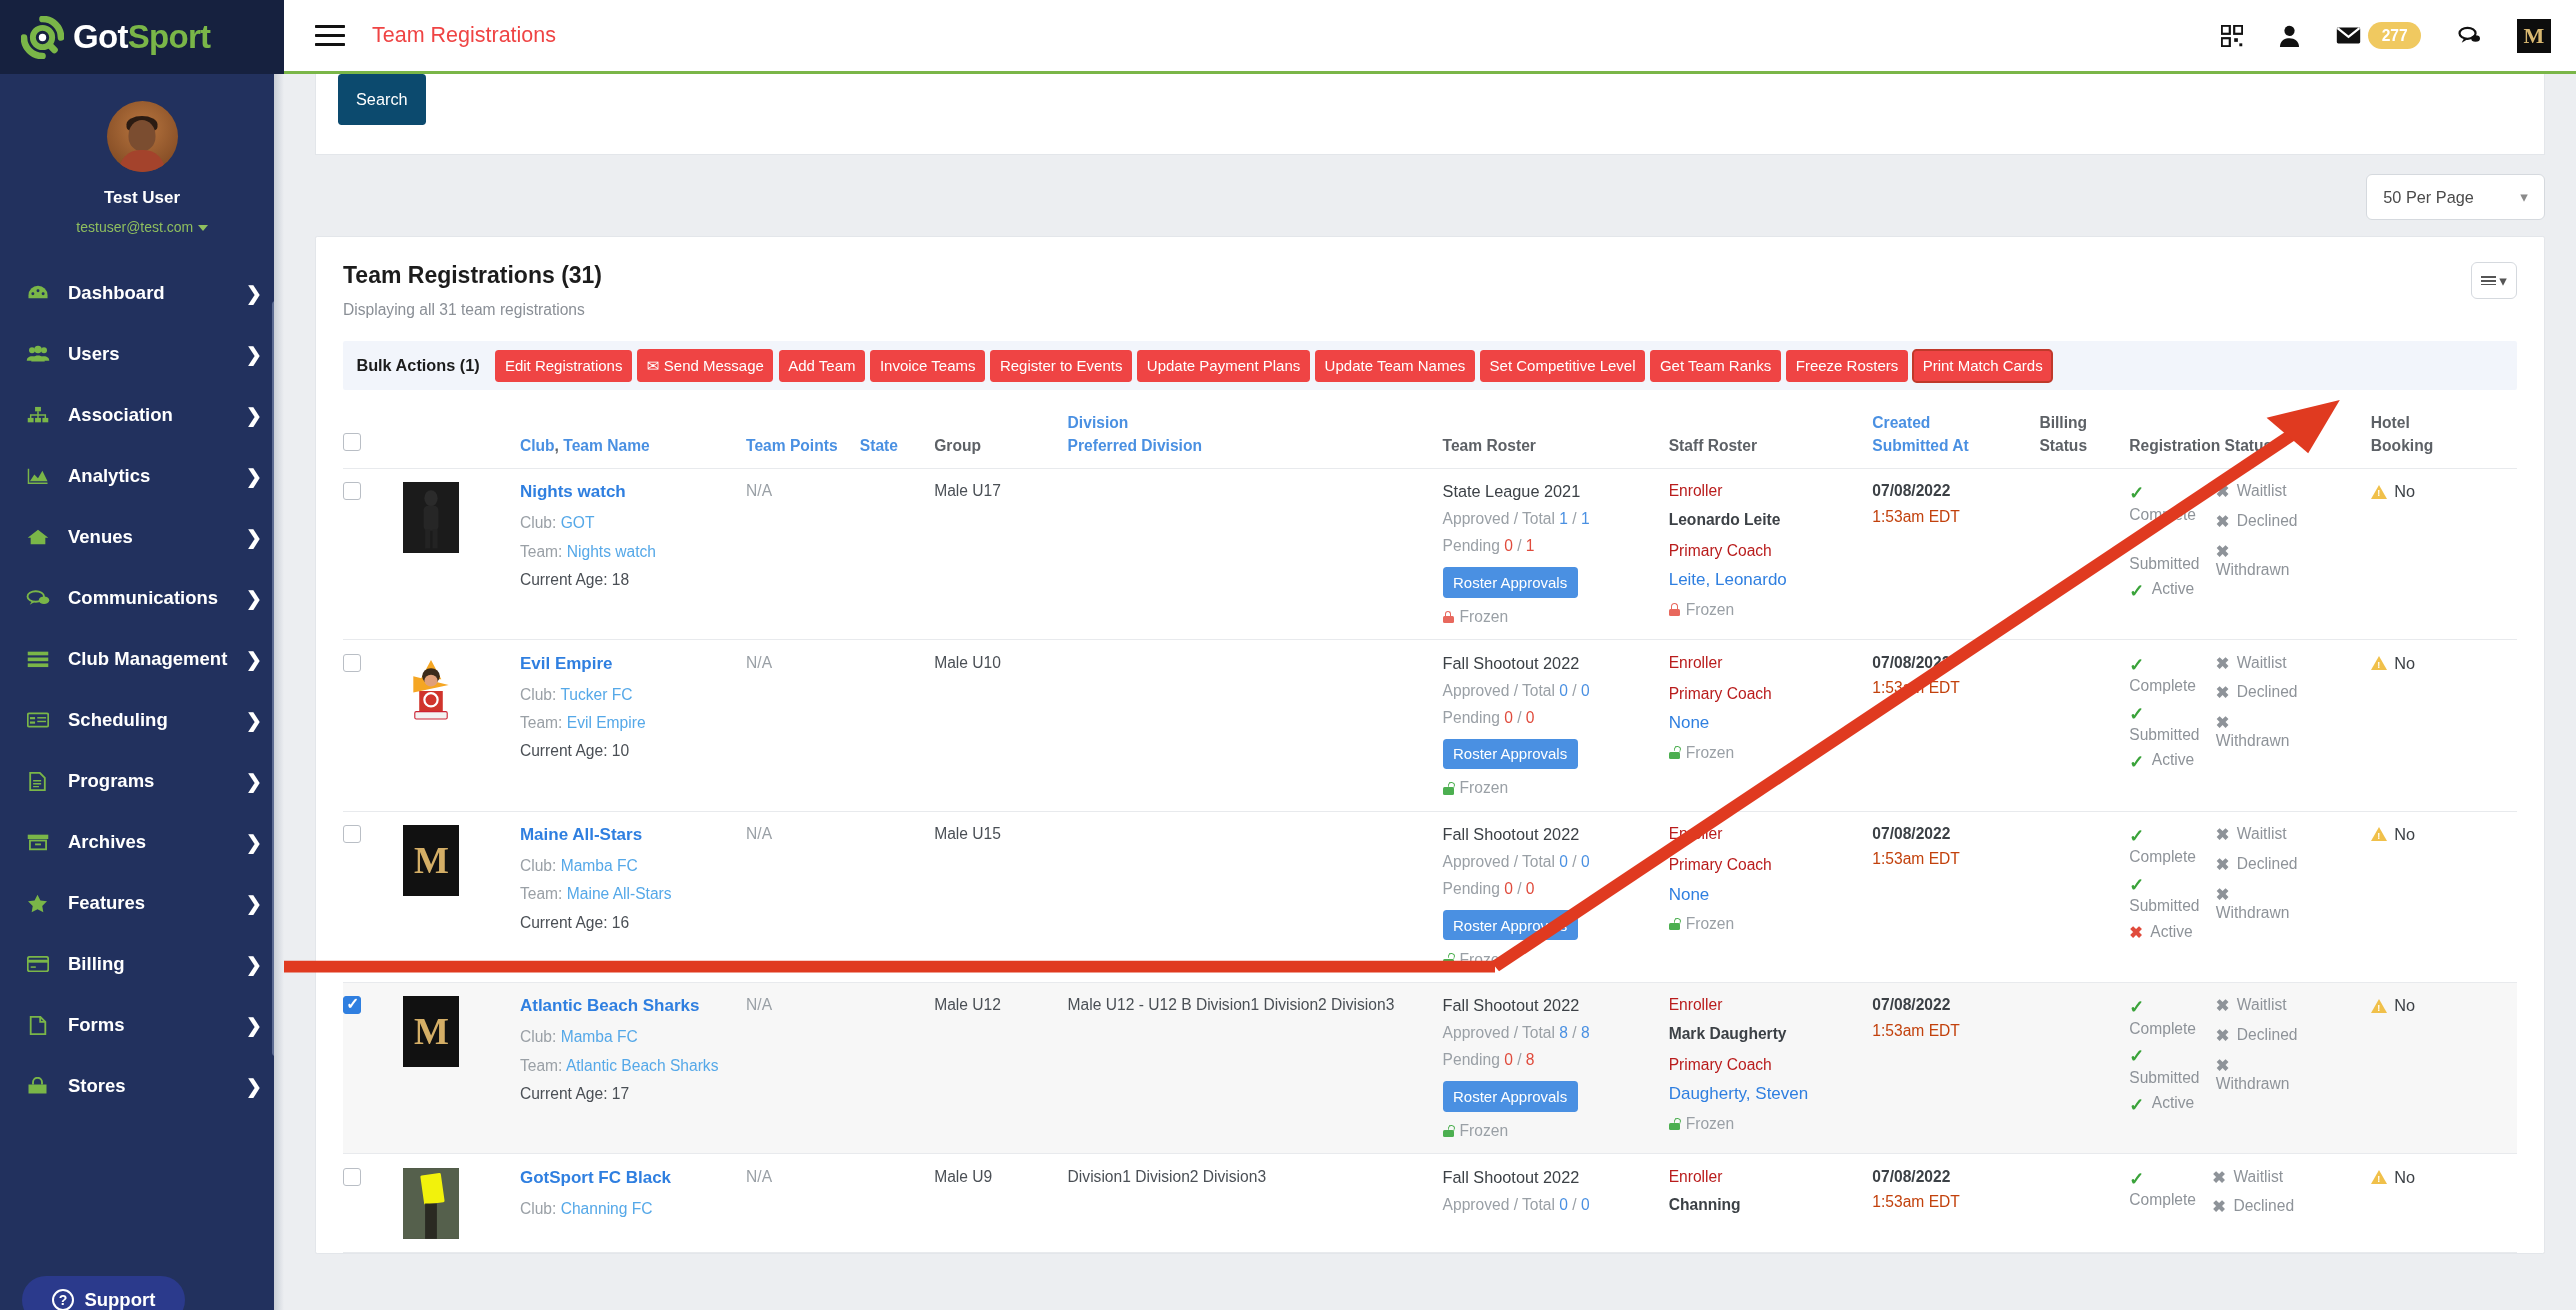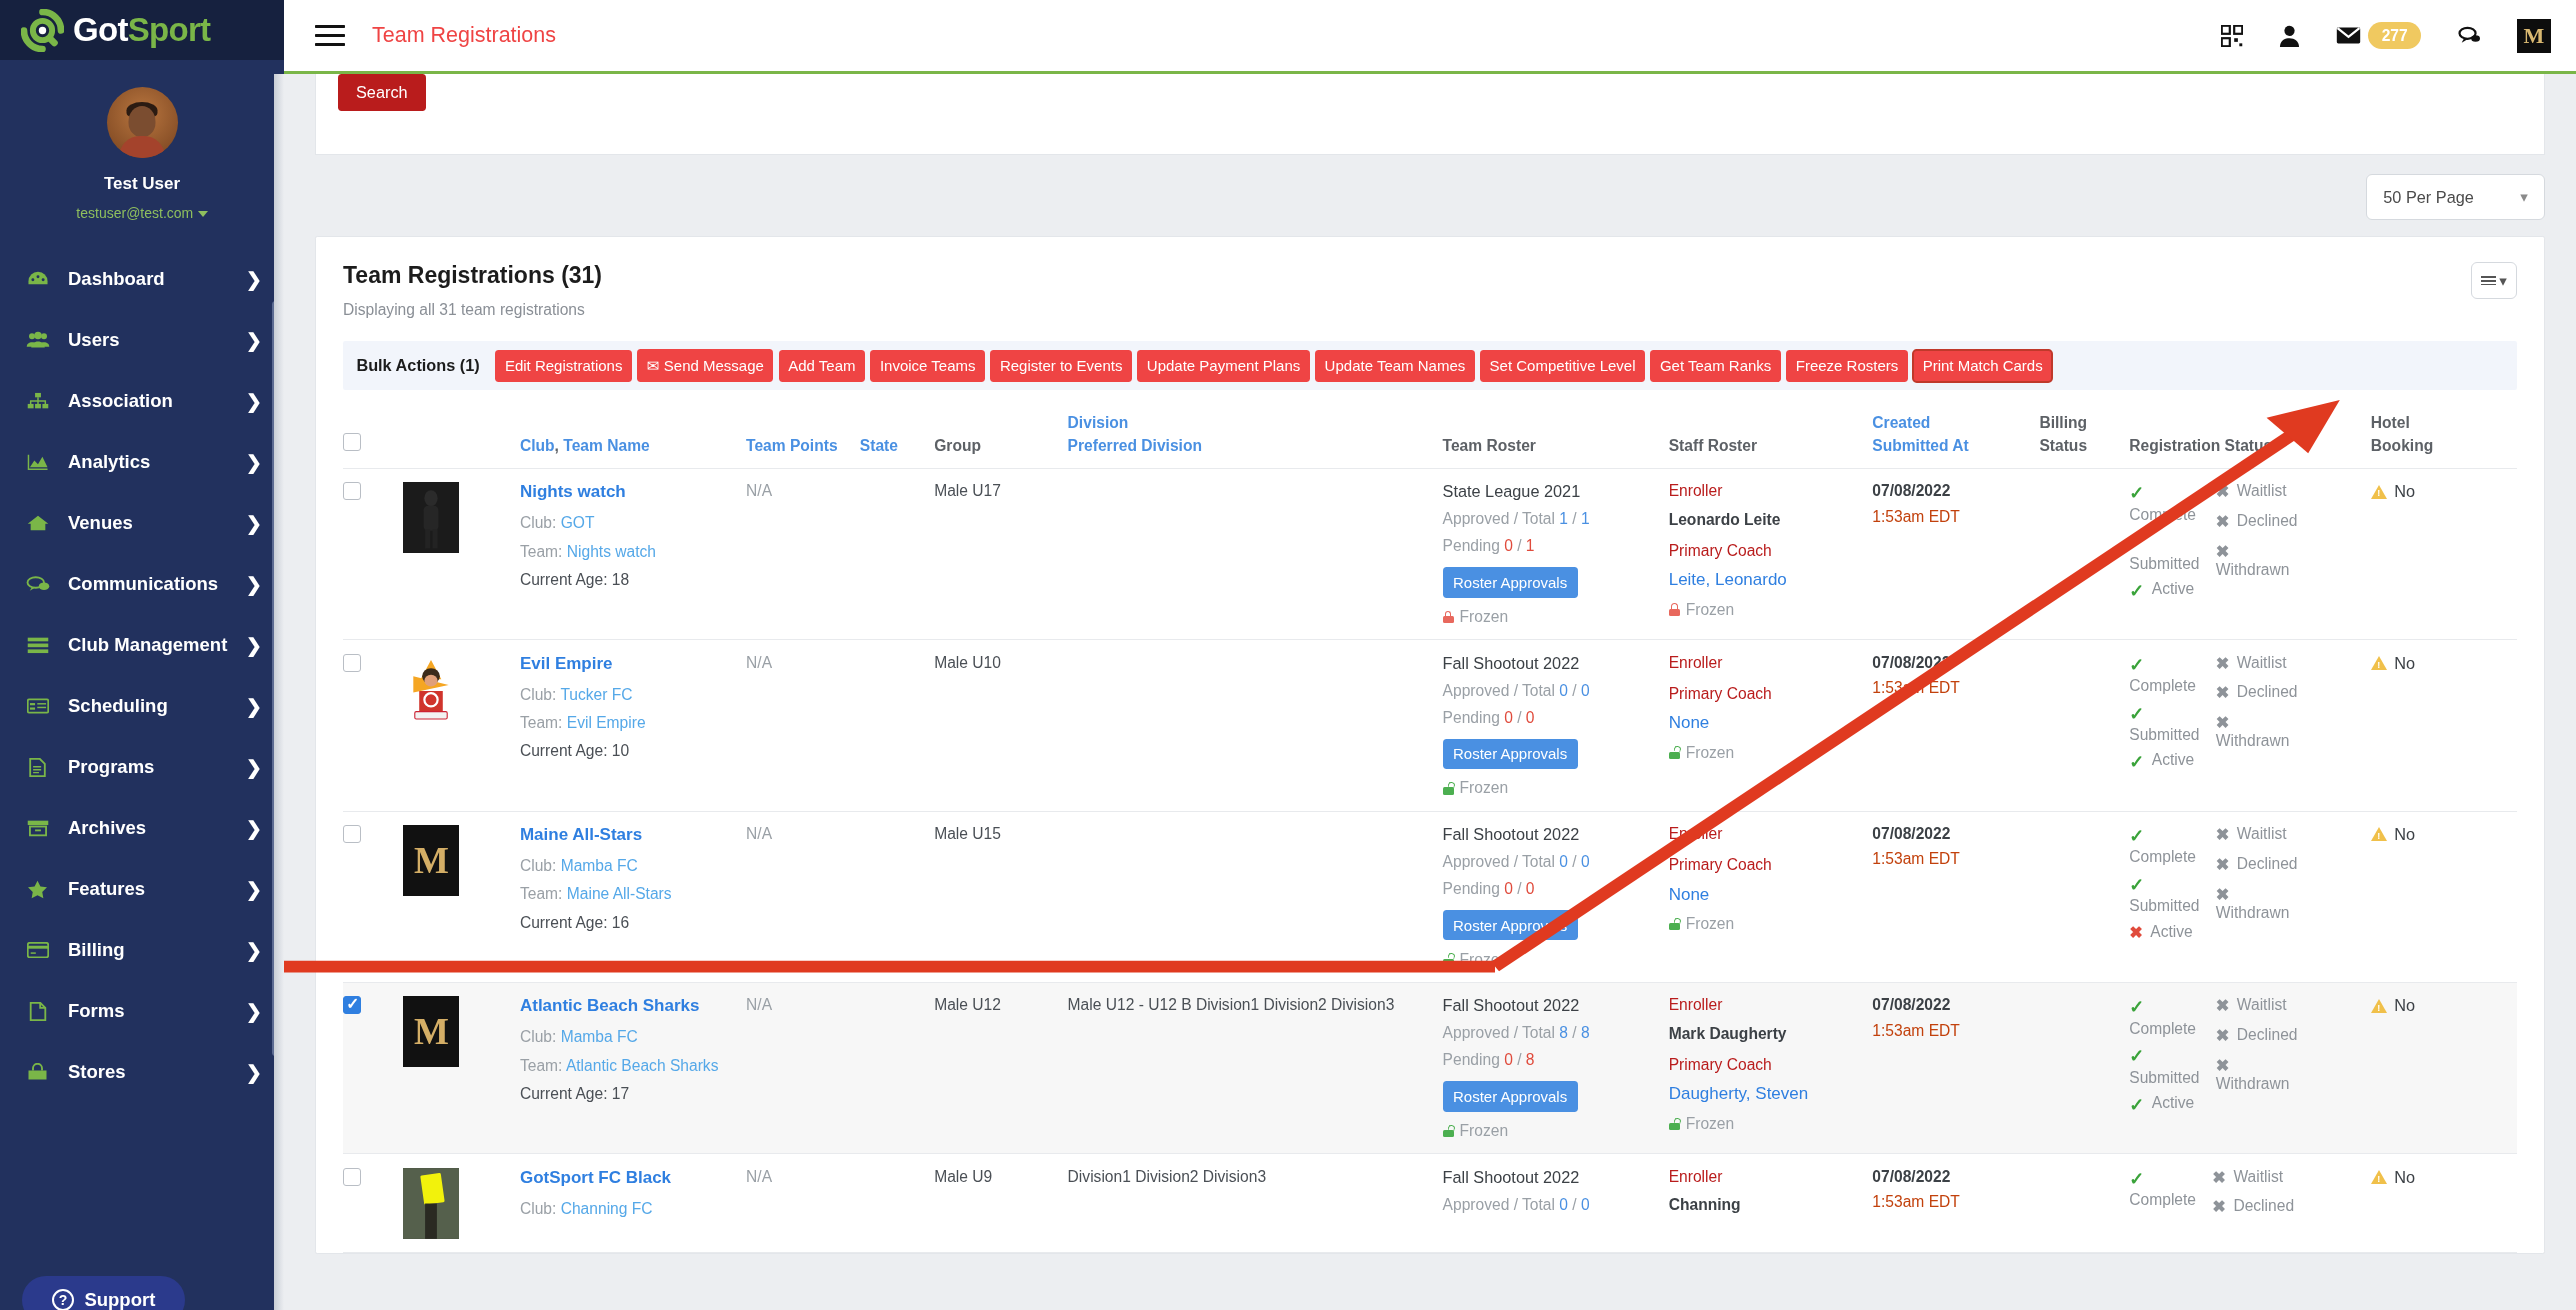--- a/index.html
+++ b/index.html
@@ -13,21 +13,21 @@
 
   
   .sidebar {
     width: 284px; flex: 0 0 284px;
     background: #22315e;
     color: #fff;
     position: relative;
     overflow: hidden;
   }
   .brand {
-    height: 60px;
+    height: 74px;
     background: #16213f;
     display: flex; align-items: center;
     padding-left: 21px;
     gap: 9px;
   }
   .brand-logo { width: 43px; height: 43px; flex: 0 0 43px; position: relative; }
   .brand-text { font-size: 33px; font-weight: bold; letter-spacing: -0.7px; }
   .brand-text .got { color: #ffffff; }
   .brand-text .sport { color: #7ab648; }
 
@@ -117,22 +117,22 @@
   }
 
   
   .content { height: 1234px; overflow: hidden; position: relative; }
 
   .search-strip {
     background: #fff; margin: 0 31px; border:0.7px solid #e3e6ea; border-top:none;
     padding: 0 22px 33px; height: 81px;
   }
   .btn-blue {
-    background: #b91c1c; color: #fff; border: none; border-radius: 3.7px;
-    font-size: 16.3px; padding: 9px 18px; cursor: pointer;
+    background: #0c4a6e; color: #fff; border: none; border-radius: 3.7px;
+    font-size: 16.3px; padding: 16px 18px; cursor: pointer;
     font-family: "Liberation Sans", sans-serif; white-space: nowrap;
   }
   .perpage-row { display: flex; justify-content: flex-end; padding: 19px 31px 16.3px; }
   .perpage {
     background: #fff; border: 0.7px solid #d5d9de; border-radius: 6px;
     width: 179px; height: 46px; display: flex; align-items: center;
     justify-content: space-between; padding: 0 16.3px; font-size: 16.3px; color: #4b4b4b;
     cursor: pointer;
   }
   .perpage .chev { color:#8a8a8a; font-size: 15px;}

